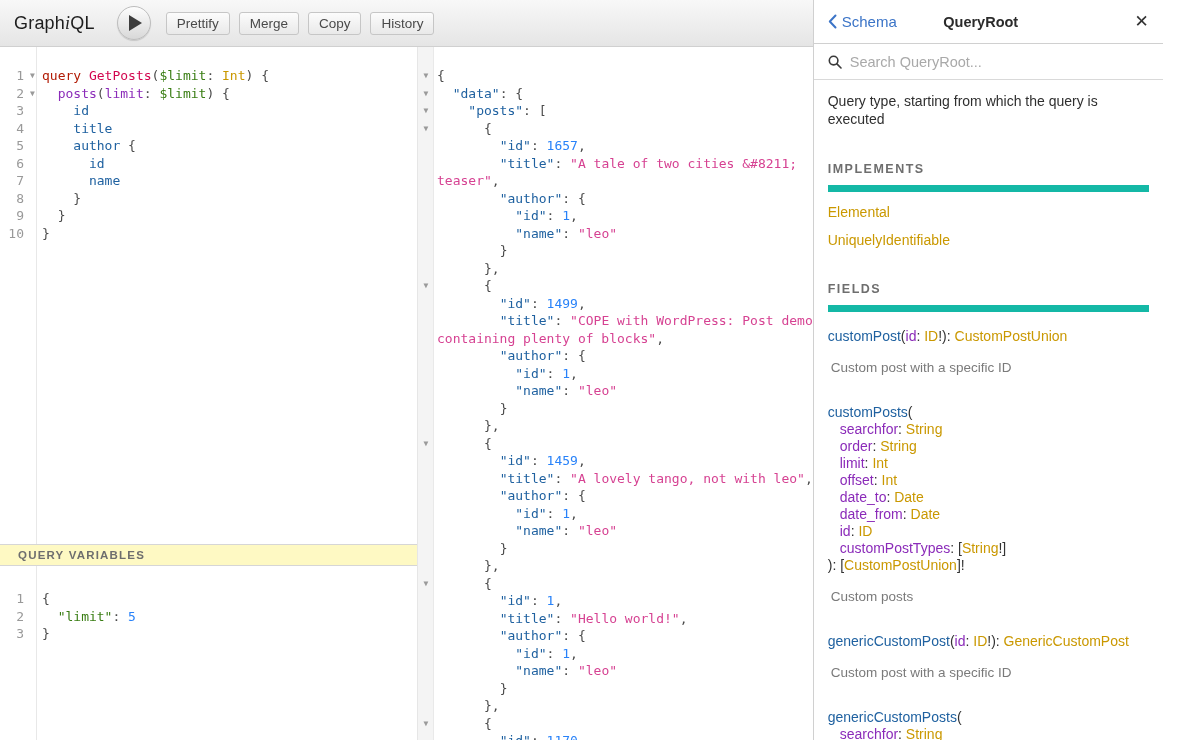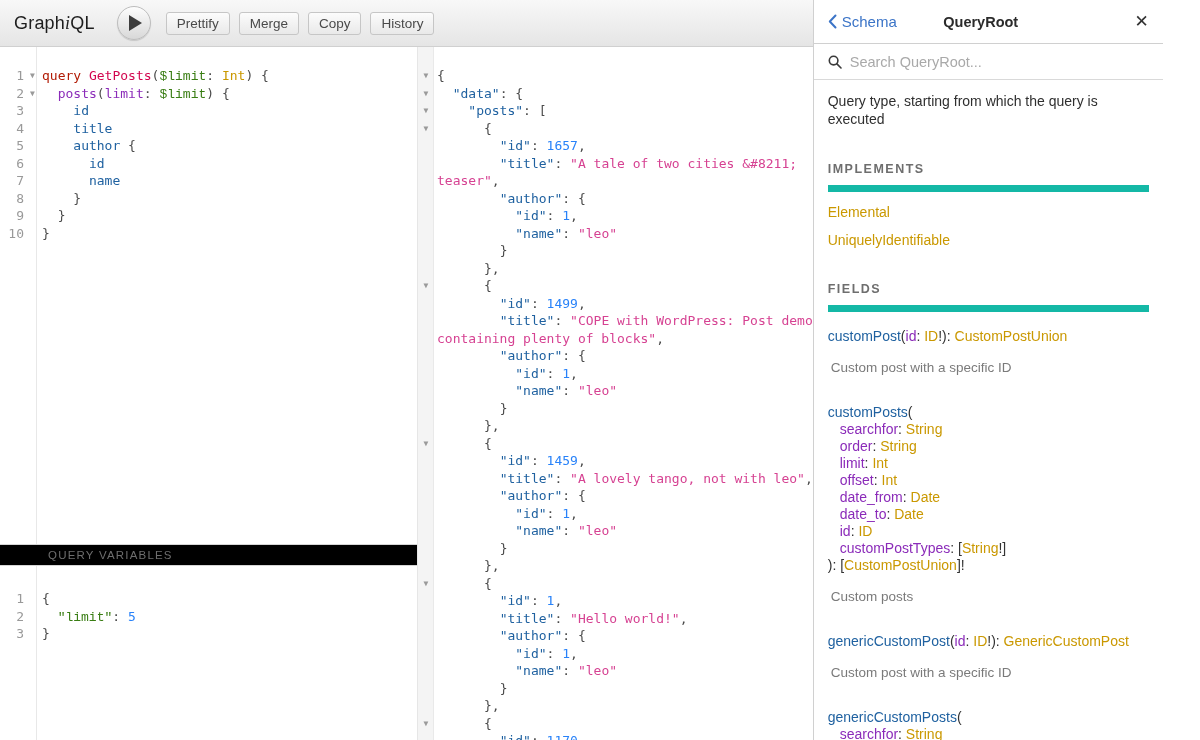--- a/index.html
+++ b/index.html
@@ -28,44 +28,44 @@
 
   .work { flex:1; display:flex; overflow:hidden; }
   .editors { width:418px; flex:0 0 418px; display:flex; flex-direction:column;
              border-right:1px solid #e6e6e6; background:#fff; }
 
   
   .codepane { font-family:"DejaVu Sans Mono", monospace; font-size:13px;
               line-height:17.5px; overflow:hidden; }
   .query-pane { height:497px; flex:0 0 497px; padding-top:20px;
       background:linear-gradient(to right,#fff 0,#fff 36px,#e8e8e8 36px,#e8e8e8 37px,#fff 37px); }
-  .var-title { height:22px; flex:0 0 22px; background:#000000;
+  .var-title { height:22px; flex:0 0 22px; background:#fef9c3;
                border-top:1px solid #d6d6d6; border-bottom:1px solid #d6d6d6;
-               font-size:11.5px; font-weight:normal; color:#6e6e6e; letter-spacing:1.2px;
-               display:flex; align-items:center; padding-left:48px; }
+               font-size:11.5px; font-weight:bold; color:#6e6e6e; letter-spacing:1.2px;
+               display:flex; align-items:center; padding-left:18px; }
   .var-pane { flex:1; padding-top:24px;
       background:linear-gradient(to right,#fff 0,#fff 36px,#e8e8e8 36px,#e8e8e8 37px,#fff 37px); }
   .result-pane { flex:1; padding-top:20px;
       background:linear-gradient(to right,#f4f4f4 0,#f4f4f4 15px,#e9e9e9 15px,#e9e9e9 16px,#fff 16px); }
 
   .crow { display:flex; height:17.5px; white-space:pre; }
   .ln   { width:28px; flex:0 0 28px; text-align:right; padding-right:4px; color:#999; }
   .fold { width:9px; flex:0 0 9px; font-size:8px; color:#9a9a9a; text-align:center;
           line-height:17.5px; cursor:pointer; }
   .rgut { width:16px; flex:0 0 16px; font-size:8px; color:#9a9a9a; text-align:center;
           line-height:17.5px; cursor:pointer; }
   .codetext { padding-left:5px; white-space:pre; }
   .result-pane .codetext { padding-left:3px; }
 
   
   .tk-kw  { color:#B11A04; }
   .tk-def { color:#D2054E; }
   .tk-prop{ color:#1F61A0; }
   .tk-attr{ color:#8B2BB9; }
-  .tk-var { color:#397D13;font-family:Liberation Mono, monospace; }
+  .tk-var { color:#397D13; }
   .tk-atom{ color:#CA9800; }
   .tk-str { color:#D64292; }
   .tk-num { color:#2882F9; }
   .tk-pun { color:#4a4a4a; }
   .tk-ws  { color:#333; }
 
   
   .doc-panel { width:350px; flex:0 0 350px; border-left:1px solid #d0d0d0;
                background:#fff; display:flex; flex-direction:column; height:740px; }
   .doc-header { height:44px; flex:0 0 44px; position:relative; display:flex;
@@ -216,22 +216,22 @@
           <div class="doc-entry">
             <div class="sig-line"><span class="d-fld">customPost</span><span class="d-pln">(</span><span class="d-arg">id</span><span class="d-pln">: </span><span class="d-typ">ID</span><span class="d-pln">!): </span><span class="d-typ">CustomPostUnion</span></div>
             <div class="field-desc">Custom post with a specific ID</div>
           </div>
           <div class="doc-entry">
             <div class="sig-line"><span class="d-fld">customPosts</span><span class="d-pln">(</span></div>
             <div class="sig-line ind"><span class="d-arg">searchfor</span><span class="d-pln">: </span><span class="d-typ">String</span></div>
             <div class="sig-line ind"><span class="d-arg">order</span><span class="d-pln">: </span><span class="d-typ">String</span></div>
             <div class="sig-line ind"><span class="d-arg">limit</span><span class="d-pln">: </span><span class="d-typ">Int</span></div>
             <div class="sig-line ind"><span class="d-arg">offset</span><span class="d-pln">: </span><span class="d-typ">Int</span></div>
+            <div class="sig-line ind"><span class="d-arg">date_to</span><span class="d-pln">: </span><span class="d-typ">Date</span></div>
             <div class="sig-line ind"><span class="d-arg">date_from</span><span class="d-pln">: </span><span class="d-typ">Date</span></div>
-            <div class="sig-line ind"><span class="d-arg">date_to</span><span class="d-pln">: </span><span class="d-typ">Date</span></div>
             <div class="sig-line ind"><span class="d-arg">id</span><span class="d-pln">: </span><span class="d-typ">ID</span></div>
             <div class="sig-line ind"><span class="d-arg">customPostTypes</span><span class="d-pln">: [</span><span class="d-typ">String</span><span class="d-pln">!]</span></div>
             <div class="sig-line"><span class="d-pln">): [</span><span class="d-typ">CustomPostUnion</span><span class="d-pln">]!</span></div>
             <div class="field-desc">Custom posts</div>
           </div>
           <div class="doc-entry">
             <div class="sig-line"><span class="d-fld">genericCustomPost</span><span class="d-pln">(</span><span class="d-arg">id</span><span class="d-pln">: </span><span class="d-typ">ID</span><span class="d-pln">!): </span><span class="d-typ">GenericCustomPost</span></div>
             <div class="field-desc">Custom post with a specific ID</div>
           </div>
           <div class="doc-entry">

